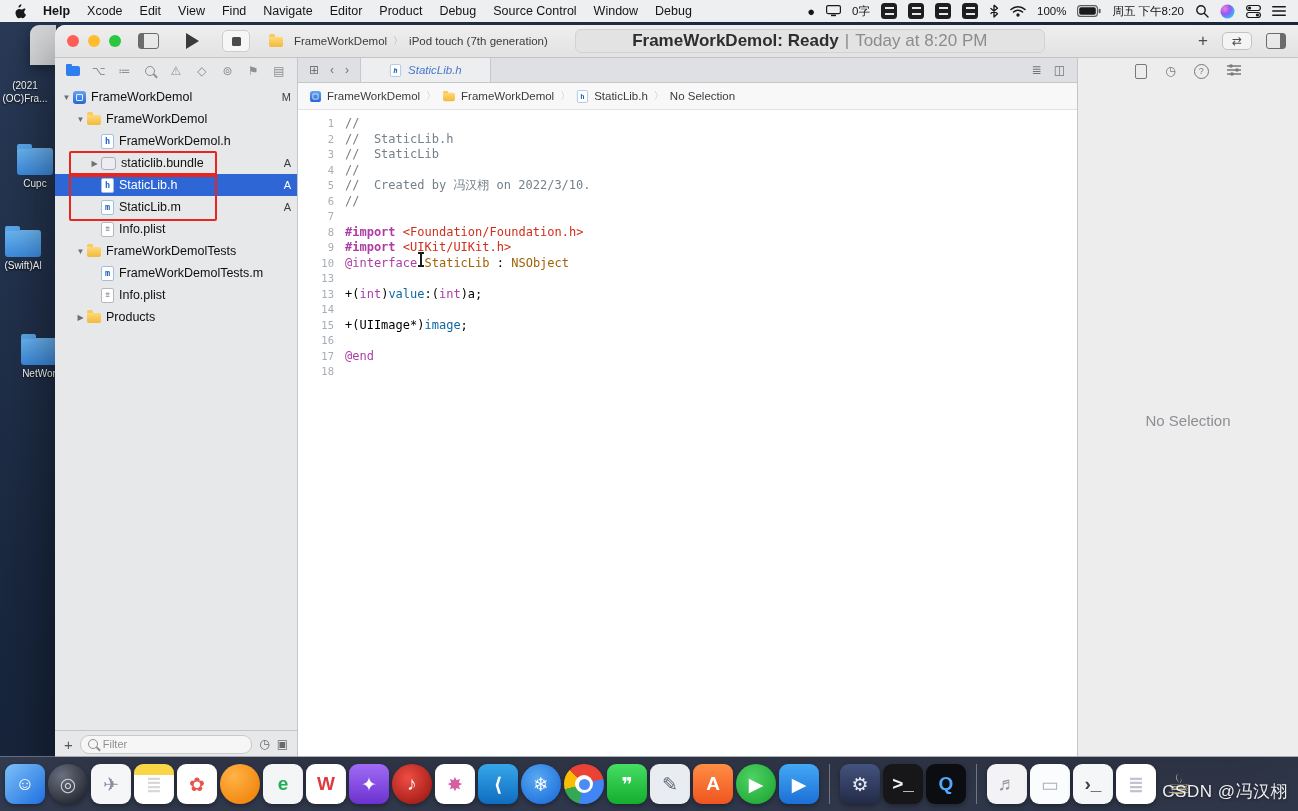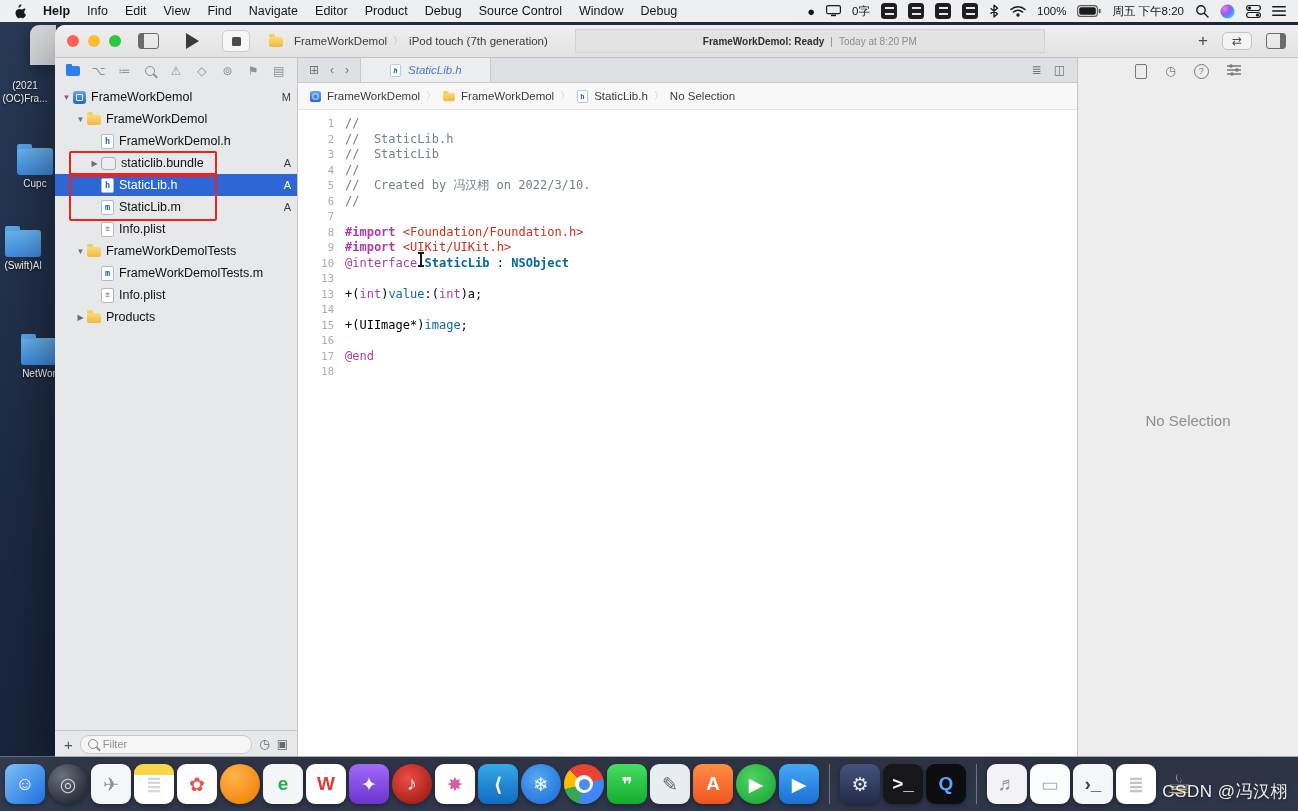--- a/index.html
+++ b/index.html
@@ -42,22 +42,22 @@
   .tl{width:12px;height:12px;border-radius:50%;flex:none;}
   .tl.red{background:#ff5f57;}.tl.yellow{background:#febc2e;}.tl.green{background:#28c840;}
   .ic-sidebar{width:19px;height:14px;border:1.5px solid #6b6b6b;border-radius:3px;position:relative;margin:0 8px;}
   .ic-sidebar::before{content:"";position:absolute;left:0;top:0;bottom:0;width:5px;background:#6b6b6b;}
   .ic-play{width:0;height:0;border-left:13px solid #3a3a3a;border-top:8px solid transparent;border-bottom:8px solid transparent;margin:0 14px 0 10px;}
   .ic-stop-btn{width:26px;height:20px;background:#f6f6f6;border:1px solid #cdcdcd;border-radius:5px;
     display:flex;align-items:center;justify-content:center;margin-right:10px;}
   .ic-stop{width:9px;height:9px;background:#4a4a4a;border-radius:1.5px;}
   .scheme{display:flex;align-items:center;gap:6px;white-space:nowrap;}
   .chev{color:#9a9a9a;font-size:10px;}
-  .status-pill{flex:1;max-width:468px;height:22px;margin:0 18px;background:#e3e3e3;border:1px solid #d2d2d2;border-radius:0;
-    display:flex;align-items:center;justify-content:center;gap:6px;font-size:10px;color:#2e2e2e;min-width:0;overflow:hidden;}
+  .status-pill{flex:1;max-width:468px;height:22px;margin:0 18px;background:#e3e3e3;border:1px solid #d2d2d2;border-radius:6px;
+    display:flex;align-items:center;justify-content:center;gap:6px;font-size:17px;color:#2e2e2e;min-width:0;overflow:hidden;}
   .status-pill .dim{color:#8c8c8c;}
   .tb-right{margin-left:auto;display:flex;align-items:center;gap:14px;color:#5a5a5a;}
   .plus-btn{font-size:17px;color:#4c4c4c;}
   .swap-btn{border:1px solid #c3c3c3;background:#f4f4f4;border-radius:5px;padding:1px 9px;font-size:12px;color:#4c4c4c;}
   .ic-panel{width:18px;height:14px;border:1.5px solid #6b6b6b;border-radius:3px;position:relative;}
   .ic-panel::before{content:"";position:absolute;right:0;top:0;bottom:0;width:5px;background:#6b6b6b;}
   
   .window-body{flex:1;display:flex;min-height:0;}
   
   .navigator{width:242px;flex:none;background:#e7e8ea;border-right:1px solid #c6c6c8;display:flex;flex-direction:column;min-height:0;}
@@ -105,21 +105,21 @@
   .jump-item .fi{transform:scale(.85);margin-right:0;}
   .code{flex:1;position:relative;overflow:hidden;padding-top:6px;
     font-family:"DejaVu Sans Mono","Liberation Mono",monospace;font-size:12px;line-height:15.5px;}
   .cline{display:flex;}
   .lnum{width:36px;flex:none;text-align:right;padding-right:11px;color:#a6adb4;font-size:10.5px;line-height:15.5px;}
   .ltext{white-space:pre;}
   .tk-c{color:#75808a;}
   .tk-d{color:#ad3da4;font-weight:bold;}
   .tk-s{color:#d12f1b;}
   .tk-k{color:#ad3da4;font-weight:normal;}
-  .tk-ty{color:#0369a1;font-weight:bold;}
+  .tk-ty{color:#a16207;}
   .tk-f{color:#0f68a0;}
   .tk-p{color:#000;}
   .ibeam{position:absolute;left:118px;top:142px;width:9px;height:15px;z-index:6;}
   .ibeam::before{content:"";position:absolute;left:4px;top:1px;bottom:1px;width:1.5px;background:#1a1a1a;}
   .ibeam::after{content:"";position:absolute;left:1.5px;right:1.5px;top:0;height:1.5px;background:#1a1a1a;box-shadow:0 13px 0 #1a1a1a;}
   
   .inspector{width:220px;flex:none;background:#ededee;border-left:1px solid #c6c6c8;display:flex;flex-direction:column;}
   .insp-tools{height:26px;flex:none;display:flex;align-items:center;justify-content:center;gap:18px;color:#77777c;font-size:12px;}
   .help-circ{width:13px;height:13px;border:1.2px solid #77777c;border-radius:50%;display:inline-flex;align-items:center;justify-content:center;font-size:9px;}
   .doc-ic{width:10px;height:13px;border:1.2px solid #77777c;border-radius:2px;}
@@ -164,21 +164,21 @@
 
 <div class="menu-bar">
   <div class="menu-left">
     <span class="mi-ic">
       <svg width="14" height="16" viewBox="0 0 16 18">
           <path fill="#1a1a1a" d="M10.8 1.2c.1 1-.3 1.9-.9 2.6-.6.7-1.6 1.3-2.5 1.2-.1-.9.4-1.9 1-2.5.6-.7 1.7-1.2 2.4-1.3zM13.9 6.6c-1.3-.1-2.4.7-3 .7-.6 0-1.6-.7-2.6-.7C6.4 6.6 4 7.9 4 11c0 3 2.2 6.3 3.6 6.3.8 0 1.4-.6 2.5-.6s1.6.6 2.6.6c1.4 0 3-2.9 3.3-4-.1 0-2.1-.8-2.1-3.1 0-2 1.6-2.9 1.7-3-.5-.8-1.5-1.5-2.7-1.6z"></path>
         </svg>
     </span>
     <span class="menu-item app">Help</span>
     <span class="menu-items" id="menu-items">
-        <span class="menu-item">Info</span>
+        <span class="menu-item">Xcode</span>
         <span class="menu-item">Edit</span>
         <span class="menu-item">View</span>
         <span class="menu-item">Find</span>
         <span class="menu-item">Navigate</span>
         <span class="menu-item">Editor</span>
         <span class="menu-item">Product</span>
         <span class="menu-item">Debug</span>
         <span class="menu-item">Source Control</span>
         <span class="menu-item">Window</span>
         <span class="menu-item">Debug</span>

